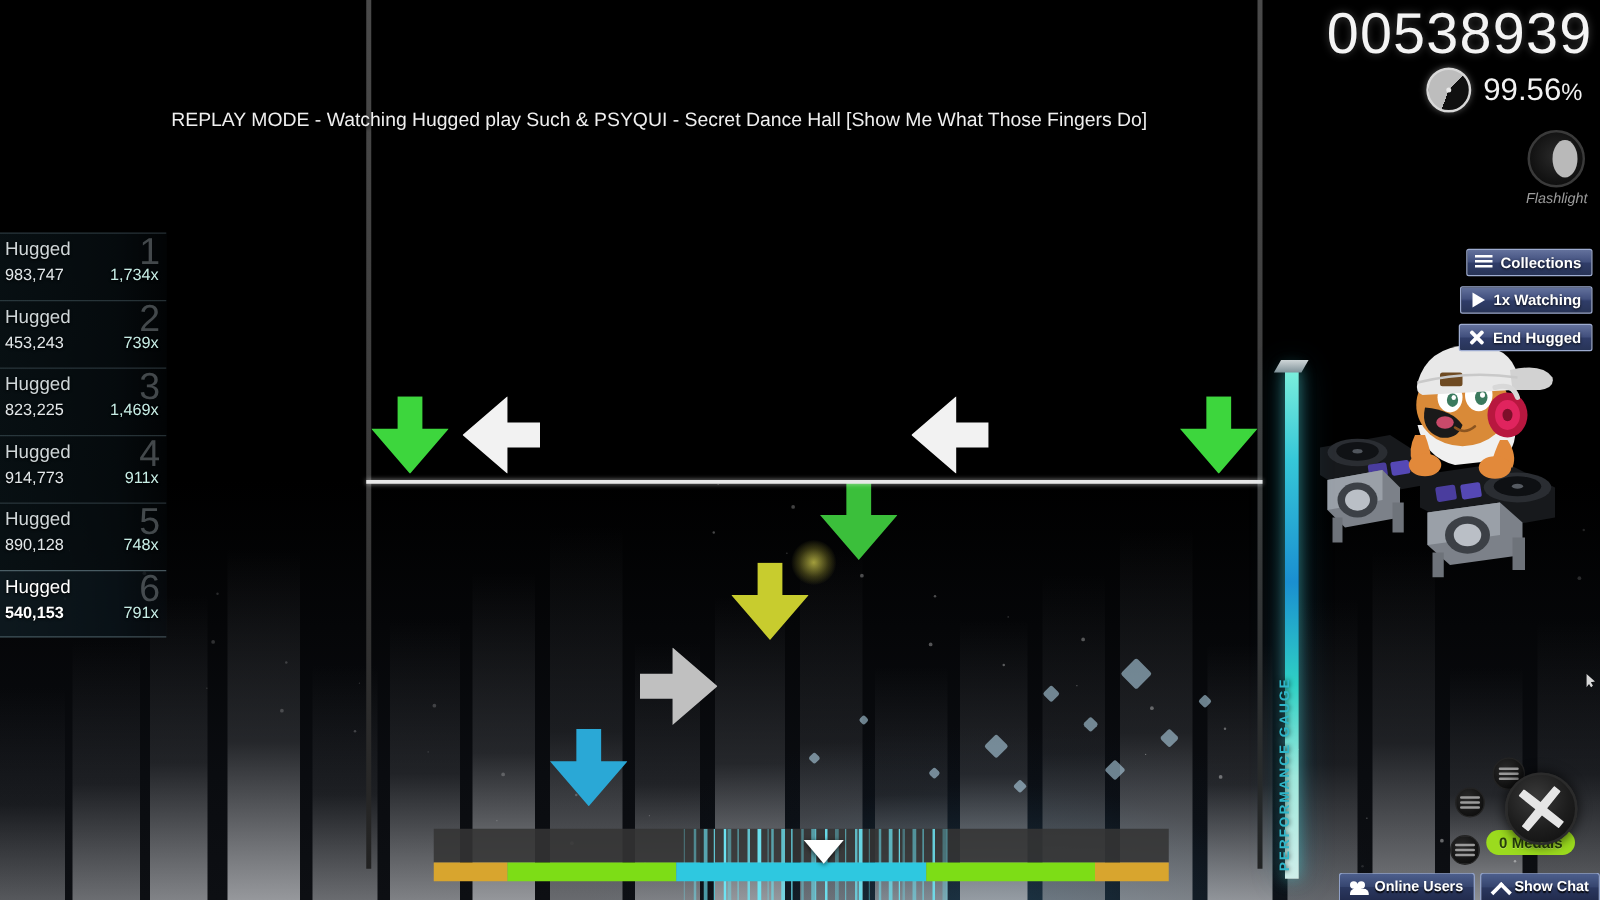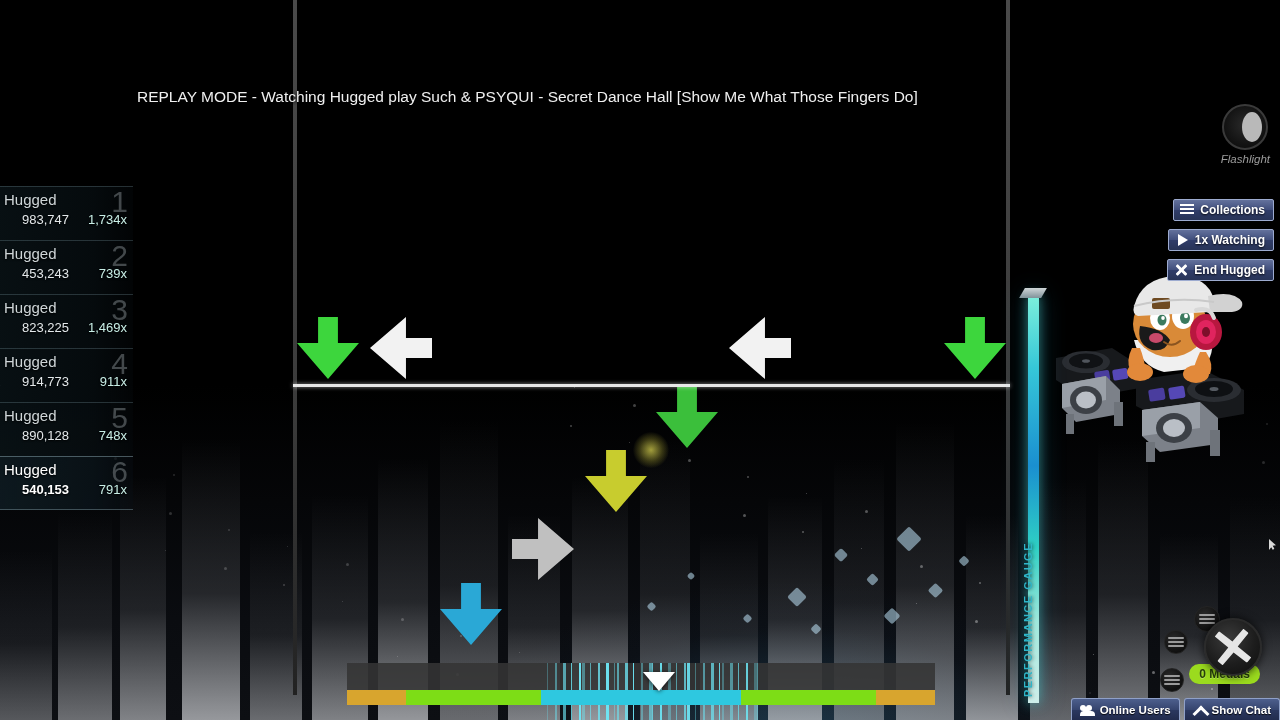--- a/index.html
+++ b/index.html
@@ -195,21 +195,20 @@
     border-bottom:1px solid rgba(150,180,190,0.38);
   }
   .lb-name {
     font-size:15px; color:#cfd6d8; line-height:20px;
     text-shadow:0 1px 2px #000; font-weight:300;
   }
   .lb-row.me .lb-name { color:#ffffff; }
   .lb-stats {
     display:flex; justify-content:space-between; align-items:baseline;
     margin-top:2px;
-    margin-left:18px;
   }
   .lb-score { font-size:13px; color:#e3e8ea; text-shadow:0 1px 2px #000; }
   .lb-row.me .lb-score { color:#ffffff; font-weight:bold; }
   .lb-combo { font-size:13px; color:#c8eee6; text-shadow:0 1px 2px #000; }
   .lb-rank {
     position:absolute; right:5px; top:-2px;
     font-size:30px; color:rgba(120,128,132,0.55);
     font-weight:300; line-height:34px;
   }
 
@@ -463,20 +462,25 @@
       </div>
       <div class="glow-dot" style="left: 340px; top: 432px;"></div>
     </div>
 
   <div id="judgement-line"></div>
 </div>
 
 <div id="replay-title">REPLAY MODE - Watching Hugged play Such &amp; PSYQUI - Secret Dance Hall [Show Me What Those Fingers Do]</div>
 
 <div id="score-panel">
+  <div id="score-value">00538939</div>
+  <div id="accuracy-row">
+    <div id="grade-icon"></div>
+    <div id="accuracy-value"><span>99.56</span><span class="pct">%</span></div>
+  </div>
 </div>
 
 <div id="mods-area">
   <div class="mod-icon-wrap">
     <div class="mod-glyph"></div>
     <div class="mod-label">Flashlight</div>
   </div>
 </div>
 
 <div id="replay-buttons">

